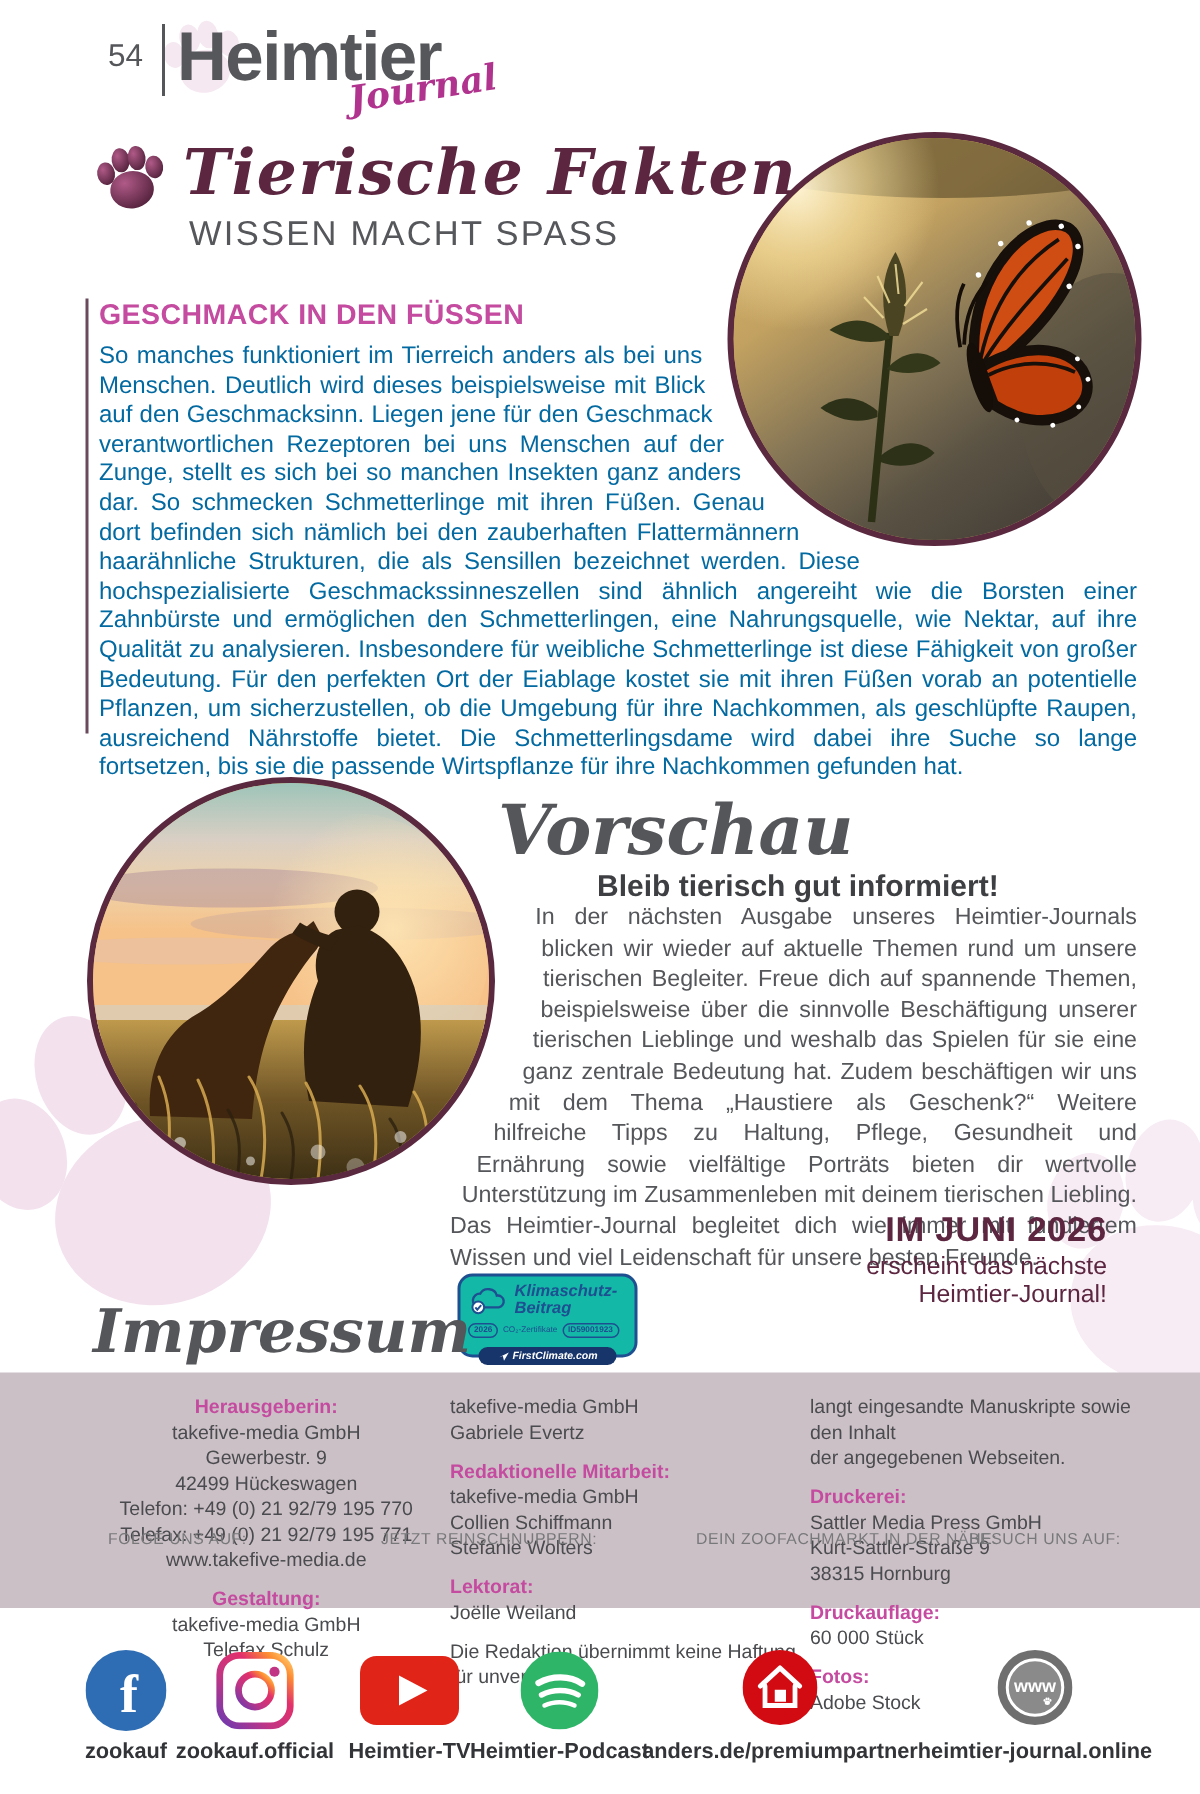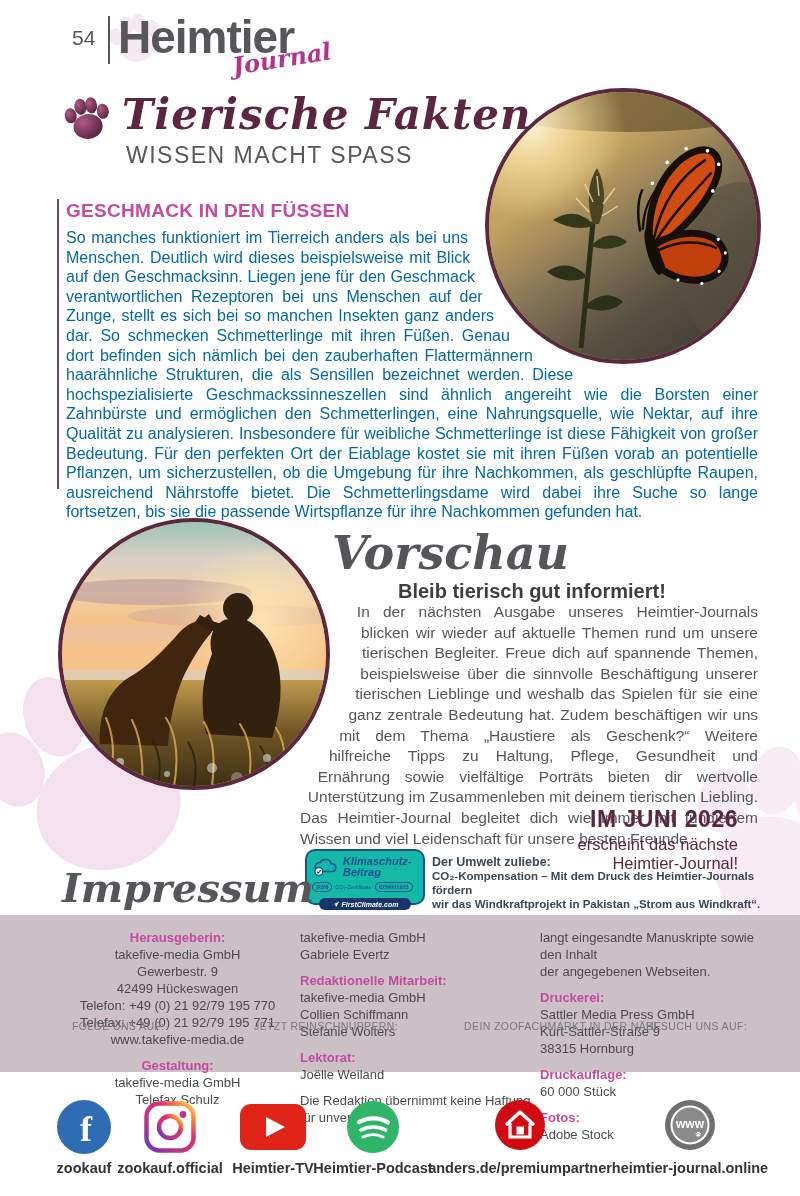--- a/index.html
+++ b/index.html
@@ -288,25 +288,20 @@
       <span class="badge-cert">CO₂-Zertifikate</span>
       <span class="pill">ID59001923</span>
     </div>
     <div class="badge-foot">
       <svg width="8" height="8" viewBox="0 0 10 10">
           <path d="M1,6 L9,2 L5,9 L4,5 Z" fill="#ffffff"></path>
         </svg>
       <span>FirstClimate.com</span>
     </div>
   </div>
-  <div class="abs climate-note">
-    <div class="note-title">Der Umwelt zuliebe:</div>
-    <div class="note-line">CO₂-Kompensation – Mit dem Druck des Heimtier-Journals fördern</div>
-    <div class="note-line">wir das Windkraftprojekt in Pakistan „Strom aus Windkraft“.</div>
-  </div>
 
   <div class="abs impressum-heading script">Impressum</div>
   <div class="abs imp-band">
     <div class="imp-col imp-col1">
 
     <div class="imp-line label">Herausgeberin:</div>
         <div class="imp-line">takefive-media GmbH</div>
         <div class="imp-line">Gewerbestr. 9</div>
         <div class="imp-line">42499 Hückeswagen</div>
         <div class="imp-line">Telefon: +49 (0) 21 92/79 195 770</div>

